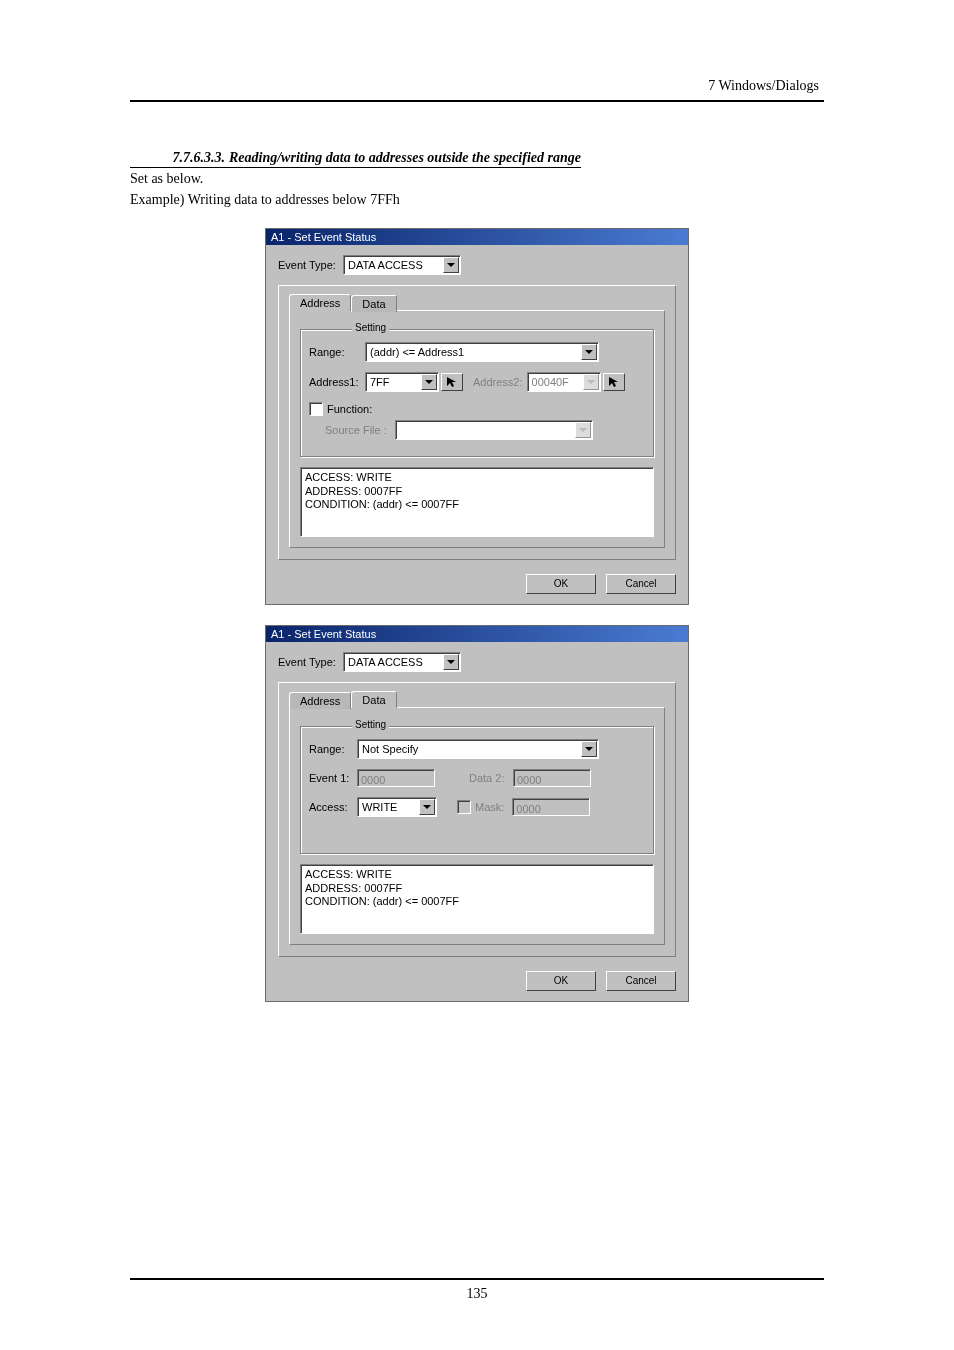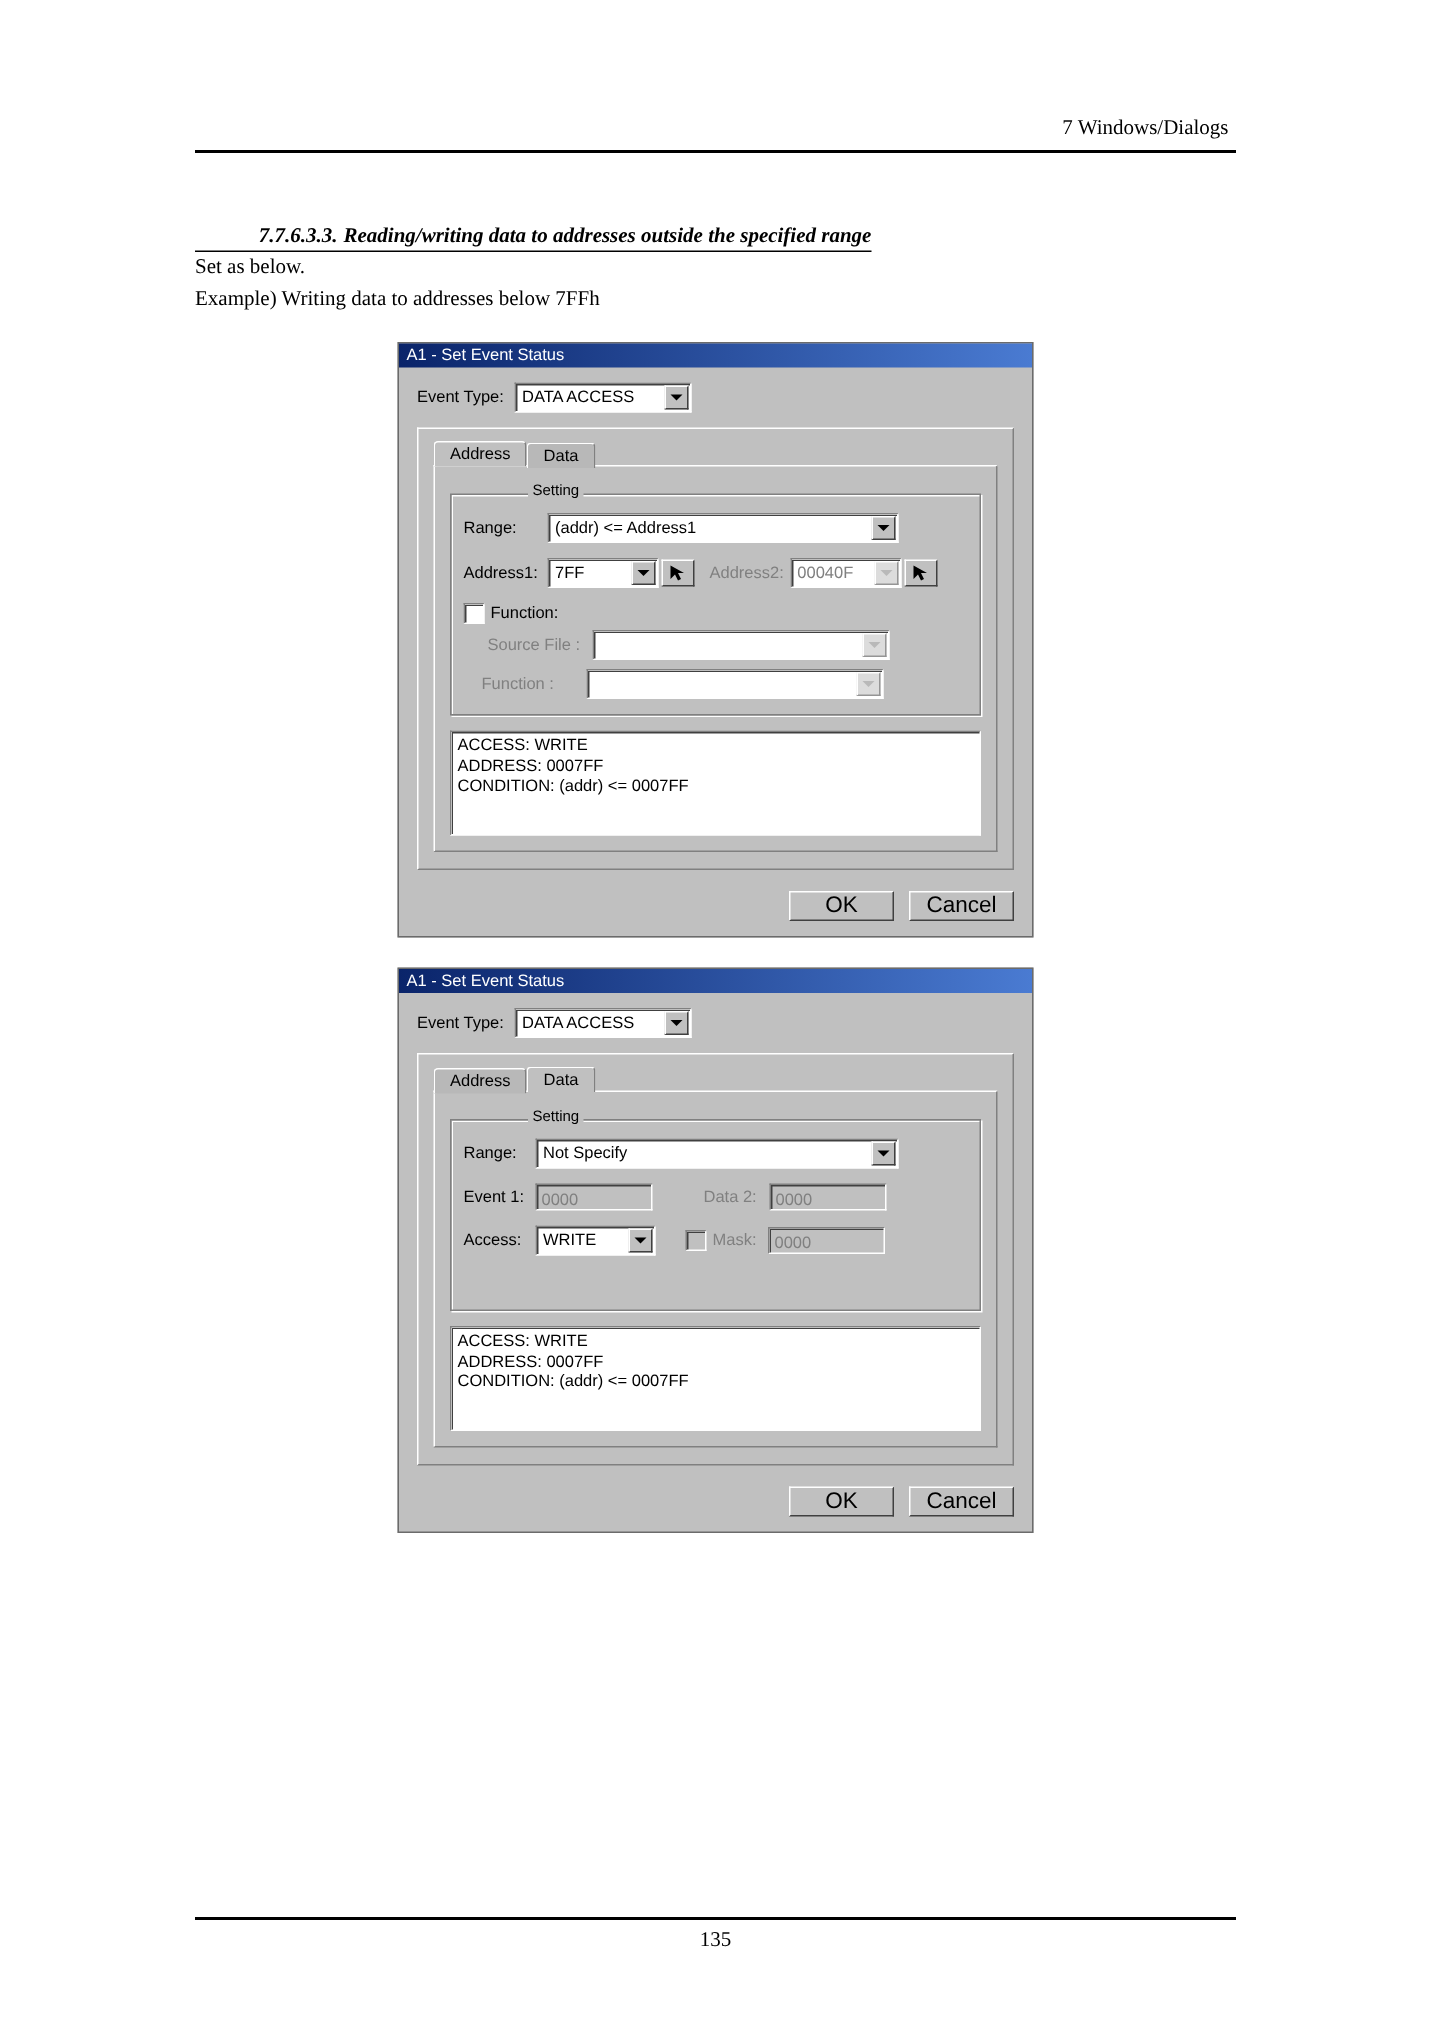--- a/index.html
+++ b/index.html
@@ -150,21 +150,21 @@
   .win-btn {
     display: inline-flex;
     align-items: center;
     justify-content: center;
     background: #c0c0c0;
     border: 1px solid #fff;
     border-right-color: #404040;
     border-bottom-color: #404040;
     height: 20px;
     min-width: 70px;
-    font-size: 15px;
+    font-size: 10px;
     box-sizing: border-box;
   }
   .icon-btn {
     width: 22px; min-width: 22px; height: 18px;
     display: inline-flex; align-items: center; justify-content: center;
     background: #c0c0c0;
     border: 1px solid #fff;
     border-right-color: #404040;
     border-bottom-color: #404040;
     margin-left: 2px;
@@ -365,29 +365,20 @@
                 </div>
                 <div class="row" style="margin-left:16px; margin-bottom:6px;">
                   <span class="lbl disabled-text" style="min-width:70px;">Source File :</span>
                   <div class="win-dd disabled" style="width:196px;">
                     <span class="dd-text"></span>
                     <span class="dd-btn disabled">
                         <span class="arrow-down" style="border-top-color:#808080;"></span>
                       </span>
                   </div>
                 </div>
-                <div class="row" style="margin-left:12px; margin-bottom:0;">
-                  <span class="lbl disabled-text" style="min-width:70px;">Function :</span>
-                  <div class="win-dd disabled" style="width:196px;">
-                    <span class="dd-text"></span>
-                    <span class="dd-btn disabled">
-                        <span class="arrow-down" style="border-top-color:#808080;"></span>
-                      </span>
-                  </div>
-                </div>
               </div>
 
               <div class="status-box">ACCESS: WRITE
 ADDRESS: 0007FF
 CONDITION: (addr) &lt;= 0007FF</div>
             </div>
           </div>
 
           <div class="button-row">
             <div class="win-btn">

